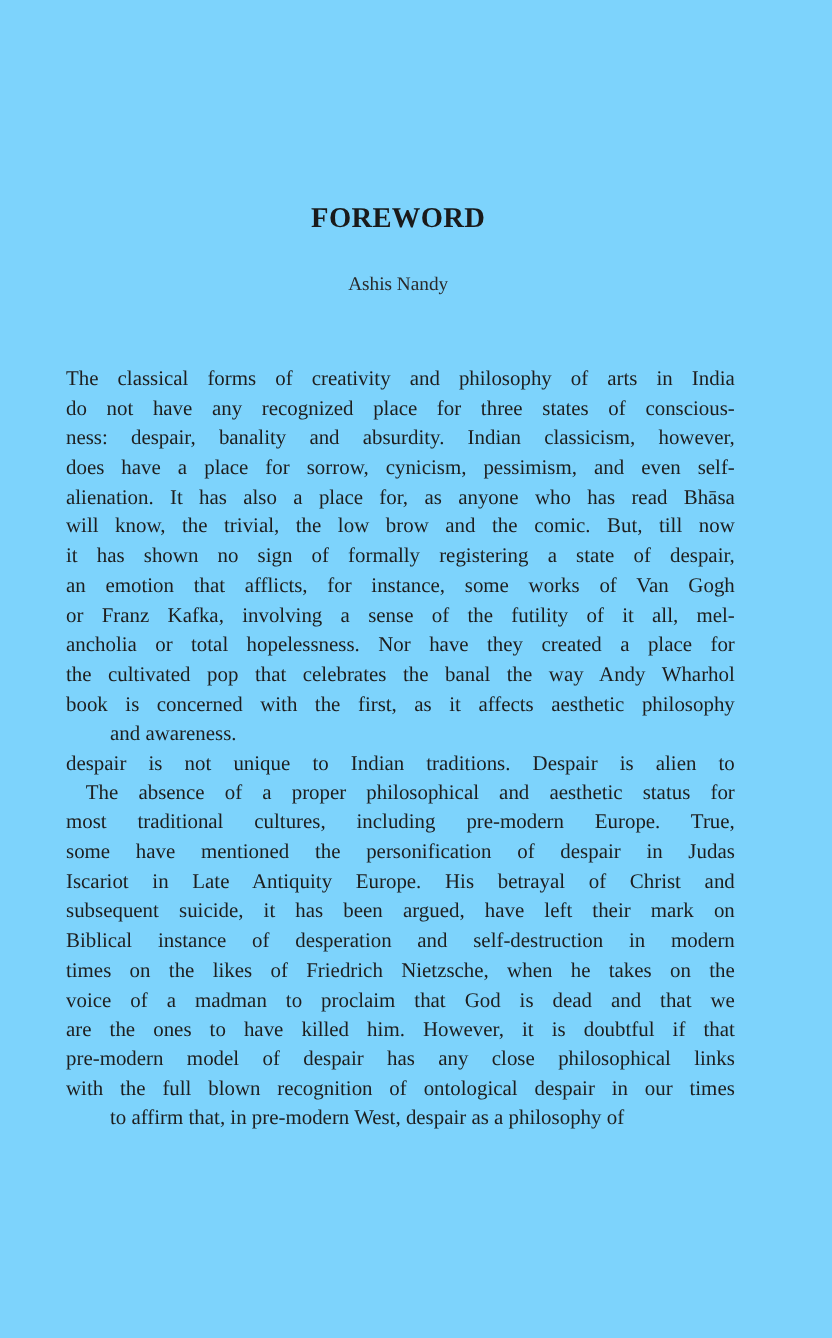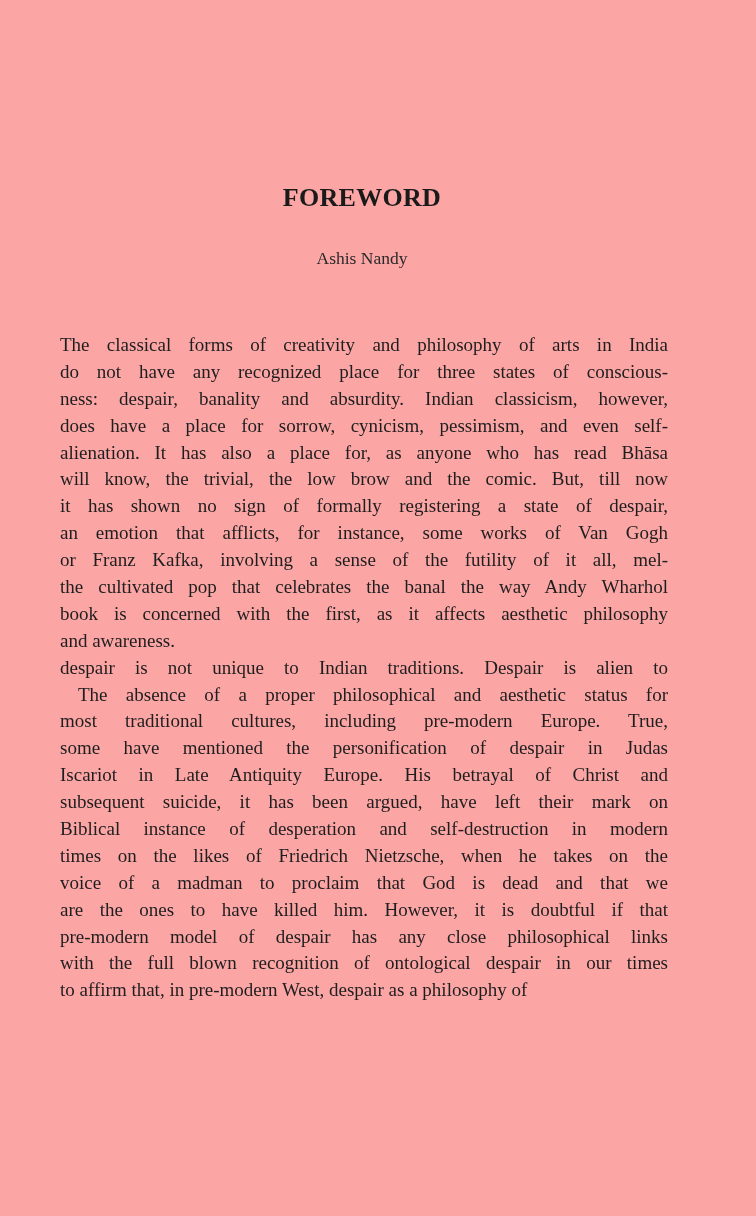--- a/index.html
+++ b/index.html
@@ -13,21 +13,21 @@
       position: relative;
       overflow: hidden;
       color: #1c1c1c;
       font-family: "Liberation Serif", "DejaVu Serif", serif;
     }
     .page {
       position: absolute;
       left: 0; top: 0;
       width: 756px;
       height: 1216px;
-      background: #fca5a5;
+      background: #7dd3fc;
     }
     .title {
       position: absolute;
       top: 183px;
       left: 0;
       width: 724px;
       text-align: center;
       font-weight: bold;
       font-size: 26px;
       letter-spacing: 0.3px;
@@ -53,20 +53,21 @@
       height: 26.9px;
       line-height: 26.9px;
       font-size: 19px;
       white-space: nowrap;
       text-align: justify;
       text-align-last: justify;
       color: #1e1e1e;
     }
     .line.last {
       text-align-last: left;
+      margin-left: 40px;
     }
     .line.indent {
       padding-left: 18px;
     }
   </style>
 </head>
 <body>
 
 <div class="page">
   <div class="title">FOREWORD</div>
@@ -75,20 +76,21 @@
       <div>
         <span class="line">The classical forms of creativity and philosophy of arts in India</span>
         <span class="line">do not have any recognized place for three states of conscious-</span>
         <span class="line">ness: despair, banality and absurdity. Indian classicism, however,</span>
         <span class="line">does have a place for sorrow, cynicism, pessimism, and even self-</span>
         <span class="line">alienation. It has also a place for, as anyone who has read Bhāsa</span>
         <span class="line">will know, the trivial, the low brow and the comic. But, till now</span>
         <span class="line">it has shown no sign of formally registering a state of despair,</span>
         <span class="line">an emotion that afflicts, for instance, some works of Van Gogh</span>
         <span class="line">or Franz Kafka, involving a sense of the futility of it all, mel-</span>
+        <span class="line">ancholia or total hopelessness. Nor have they created a place for</span>
         <span class="line">the cultivated pop that celebrates the banal the way Andy Wharhol</span>
         <span class="line">book is concerned with the first, as it affects aesthetic philosophy</span>
         <span class="line last">and awareness.</span>
       </div>
       <div>
         <span class="line">despair is not unique to Indian traditions. Despair is alien to</span>
         <span class="line indent">The absence of a proper philosophical and aesthetic status for</span>
         <span class="line">most traditional cultures, including pre-modern Europe. True,</span>
         <span class="line">some have mentioned the personification of despair in Judas</span>
         <span class="line">Iscariot in Late Antiquity Europe. His betrayal of Christ and</span>

